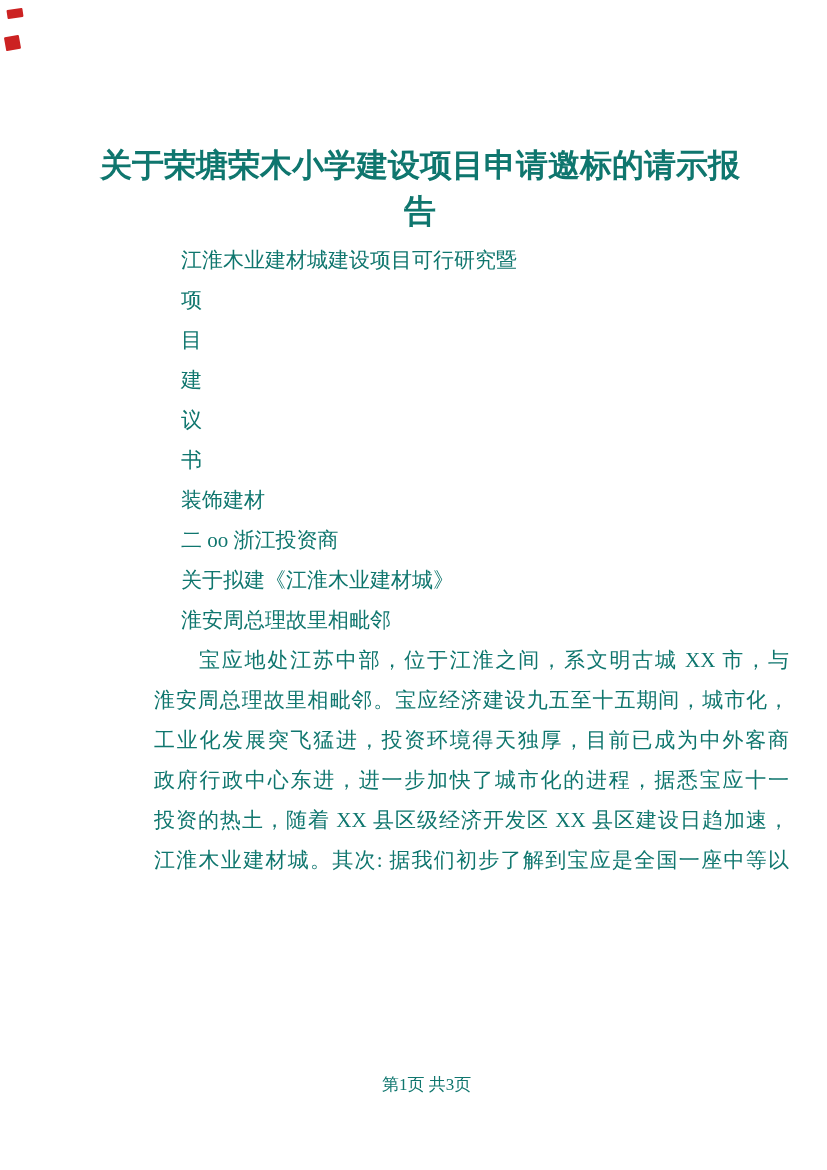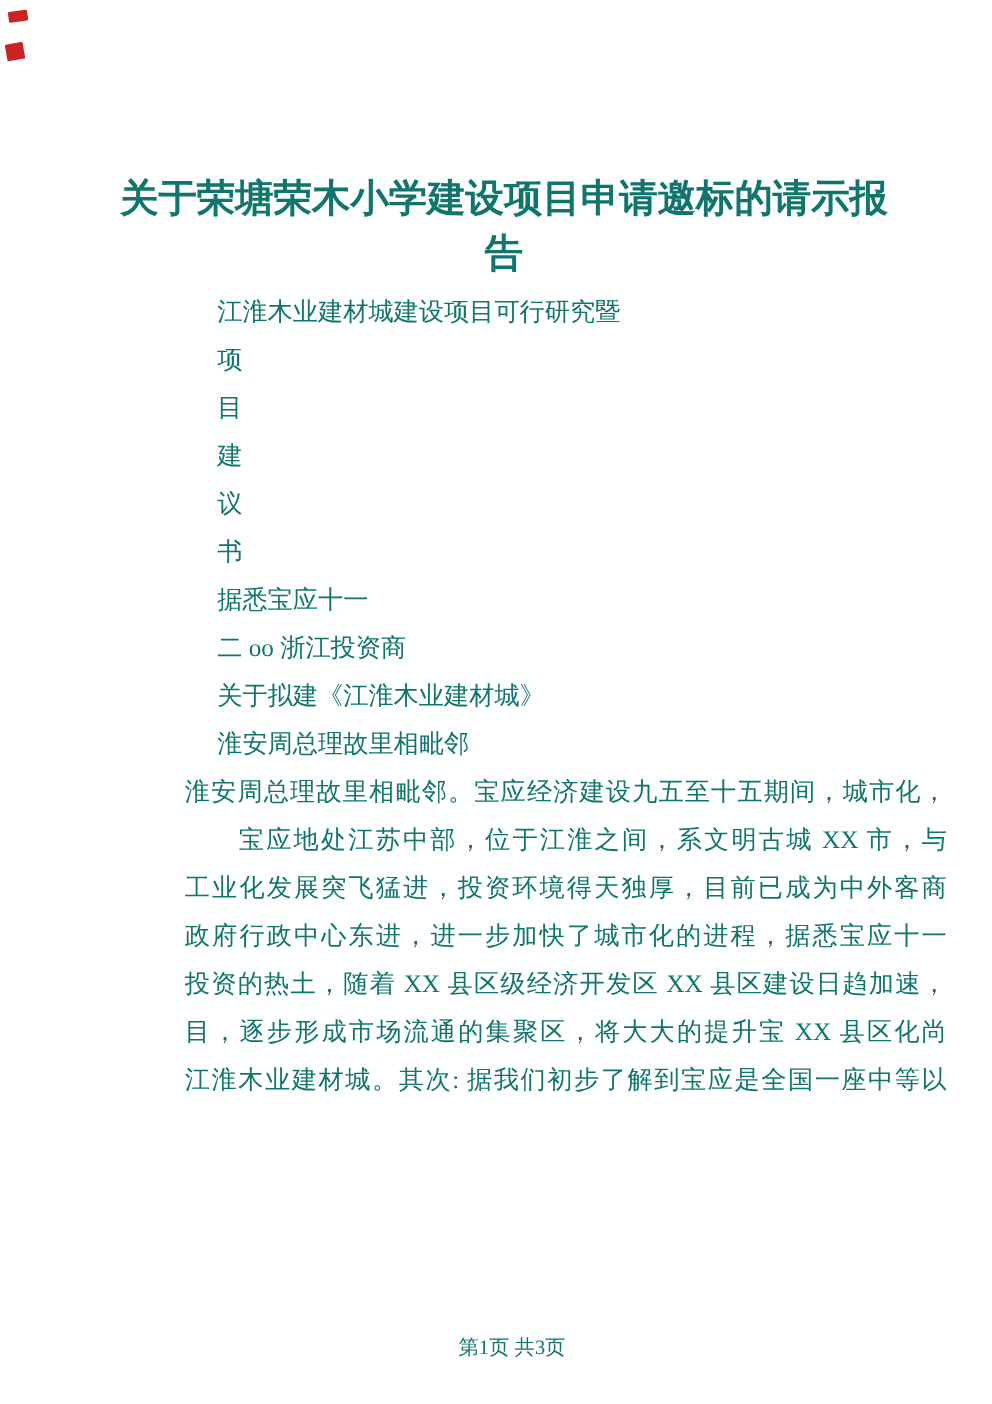--- a/index.html
+++ b/index.html
@@ -70,48 +70,46 @@
   .para-first {
     text-indent: 45px;
   }
   .page-footer {
     position: absolute;
     left: 382px;
     top: 1075px;
     font-size: 17px;
     line-height: 20px;
     white-space: nowrap;
-    margin-top: 38px;
   }
 </style>
 </head>
 <body>
 
 <div class="page">
 
   <div class="ink-mark-1" style="background:#cc2222"></div>
   <div class="ink-mark-2" style="background:#cc2222"></div>
 
   <div class="doc-title">关于荣塘荣木小学建设项目申请邀标的请示报告</div>
 
   <div class="body-text">
     <div class="line heading-line">江淮木业建材城建设项目可行研究暨</div>
     <div class="line heading-line">项</div>
     <div class="line heading-line">目</div>
     <div class="line heading-line">建</div>
     <div class="line heading-line">议</div>
     <div class="line heading-line">书</div>
-    <div class="line heading-line">据悉宝应十一</div>
+    <div class="line heading-line">装饰建材</div>
     <div class="line heading-line">二 oo 浙江投资商</div>
     <div class="line heading-line">关于拟建《江淮木业建材城》</div>
     <div class="line heading-line">淮安周总理故里相毗邻</div>
+    <div class="line para-line para-first">宝应地处江苏中部，位于江淮之间，系文明古城 XX 市，与</div>
     <div class="line para-line">淮安周总理故里相毗邻。宝应经济建设九五至十五期间，城市化，</div>
-    <div class="line para-line para-first">宝应地处江苏中部，位于江淮之间，系文明古城 XX 市，与</div>
     <div class="line para-line">工业化发展突飞猛进，投资环境得天独厚，目前已成为中外客商</div>
     <div class="line para-line">政府行政中心东进，进一步加快了城市化的进程，据悉宝应十一</div>
     <div class="line para-line">投资的热土，随着 XX 县区级经济开发区 XX 县区建设日趋加速，</div>
-    <div class="line para-line">目，逐步形成市场流通的集聚区，将大大的提升宝 XX 县区化尚</div>
     <div class="line para-line">江淮木业建材城。其次: 据我们初步了解到宝应是全国一座中等以</div>
   </div>
 
   <div class="page-footer">第1页 共3页</div>
 
 </div>
 
 </body></html>

